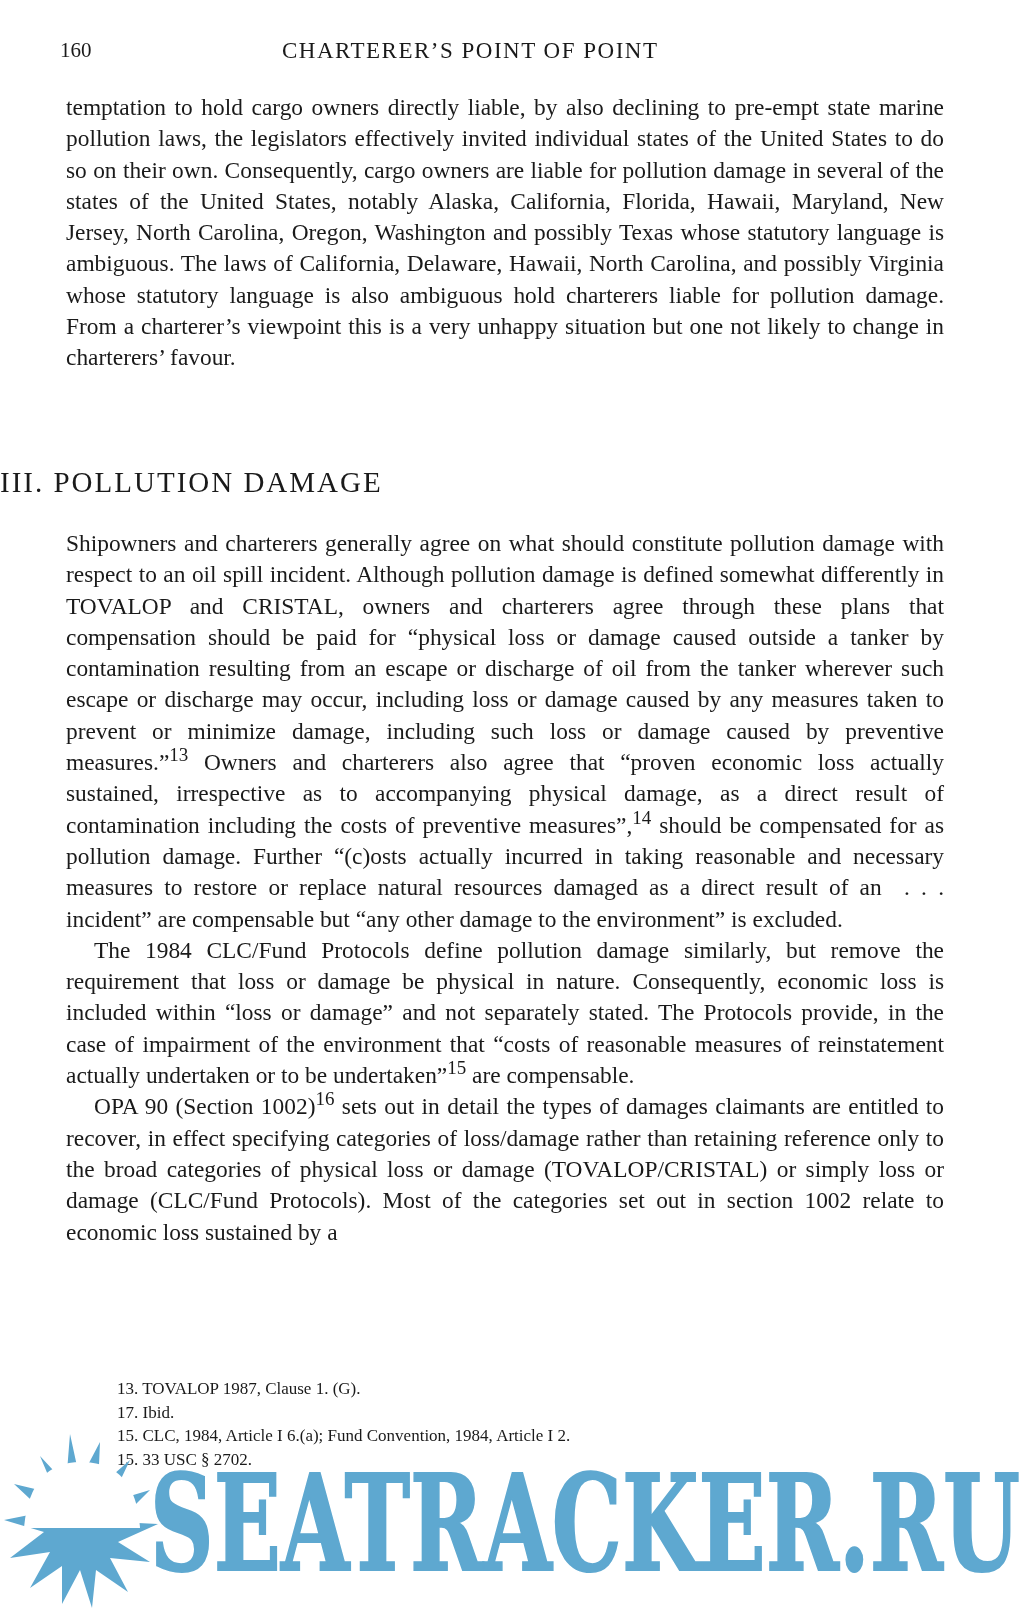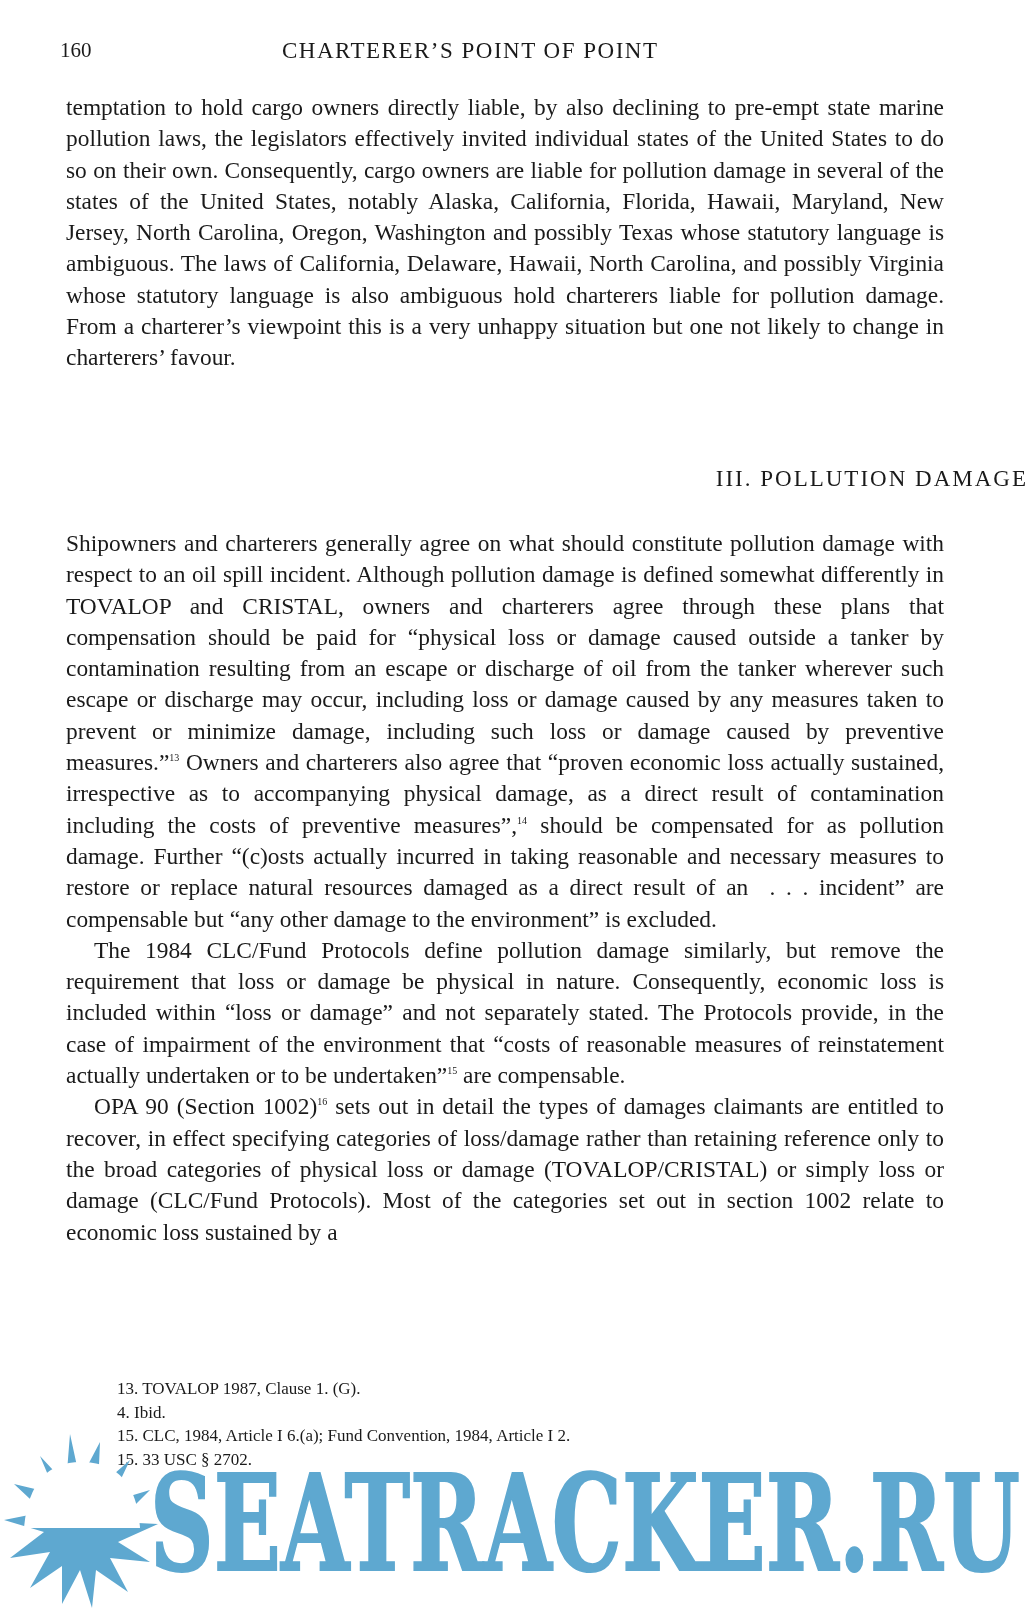--- a/index.html
+++ b/index.html
@@ -5,23 +5,23 @@
   html, body { margin: 0; padding: 0; background: #ffffff; }
   body { width: 1028px; height: 1612px; position: relative; overflow: hidden;
          font-family: "Liberation Serif", "DejaVu Serif", serif; color: #1a1a1a; }
   .page-header { position: absolute; top: 38px; left: 60px; width: 880px; height: 32px; }
   .page-number { position: absolute; left: 0; top: 0; font-size: 21px; }
   .running-title { position: absolute; left: 222px; top: 0; font-size: 23px; letter-spacing: 1.5px; }
   .text-block { position: absolute; left: 46px; width: 878px; font-size: 23.4px; line-height: 31.3px; text-align: justify; margin-left: 20px; }
   .text-block p { margin: 0; }
   .indent { text-indent: 28px; }
   .block-1 { top: 92px; }
-  .section-heading { position: absolute; top: 466px; left: 0; width: 1028px; text-align: right; font-size: 23px; letter-spacing: 2px; margin-left: 0; }
+  .section-heading { position: absolute; top: 466px; left: 0; width: 1028px; text-align: left; font-size: 29px; letter-spacing: 2px; margin-left: 0; }
   .block-2 { top: 528px; }
-  sup { font-size: 10px; line-height: 0; vertical-align: 9px; }
+  sup { font-size: 19px; line-height: 0; vertical-align: 9px; }
   .footnotes { position: absolute; top: 1377px; left: 117px; font-size: 17px; line-height: 23.5px; }
   .footnotes div { margin: 0; }
   .watermark { position: absolute; left: 0; top: 1420px; width: 1028px; height: 192px; pointer-events: none; }
 </style>
 </head>
 <body>
 
 <div class="page-header">
   <span class="page-number">160</span>
   <span class="running-title">CHARTERER’S POINT OF POINT</span>
@@ -34,21 +34,21 @@
 <div class="section-heading">III. POLLUTION DAMAGE</div>
 
 <div class="text-block block-2">
   <p><span>Shipowners and charterers generally agree on what should constitute pollution damage with respect to an oil spill incident. Although pollution damage is defined somewhat differently in TOVALOP and CRISTAL, owners and charterers agree through these plans that compensation should be paid for “physical loss or damage caused outside a tanker by contamination resulting from an escape or discharge of oil from the tanker wherever such escape or discharge may occur, including loss or damage caused by any measures taken to prevent or minimize damage, including such loss or damage caused by preventive measures.”</span><sup>13</sup><span> Owners and charterers also agree that “proven economic loss actually sustained, irrespective as to accompanying physical damage, as a direct result of contamination including the costs of preventive measures”,</span><sup>14</sup><span> should be compensated for as pollution damage. Further “(c)osts actually incurred in taking reasonable and necessary measures to restore or replace natural resources damaged as a direct result of an &nbsp;. . . incident” are compensable but “any other damage to the environment” is excluded.</span></p>
   <p class="indent"><span>The 1984 CLC/Fund Protocols define pollution damage similarly, but remove the requirement that loss or damage be physical in nature. Consequently, economic loss is included within “loss or damage” and not separately stated. The Protocols provide, in the case of impairment of the environment that “costs of reasonable measures of reinstatement actually undertaken or to be undertaken”</span><sup>15</sup><span> are compensable.</span></p>
   <p class="indent"><span>OPA 90 (Section 1002)</span><sup>16</sup><span> sets out in detail the types of damages claimants are entitled to recover, in effect specifying categories of loss/damage rather than retaining reference only to the broad categories of physical loss or damage (TOVALOP/CRISTAL) or simply loss or damage (CLC/Fund Protocols). Most of the categories set out in section 1002 relate to economic loss sustained by a</span></p>
 </div>
 
 <div class="footnotes">
   <div>13. TOVALOP 1987, Clause 1. (G).</div>
-  <div>4. Ibid.</div>
+  <div>17. Ibid.</div>
   <div>15. CLC, 1984, Article I 6.(a); Fund Convention, 1984, Article I 2.</div>
   <div>15. 33 USC § 2702.</div>
 </div>
 
 <svg class="watermark" viewBox="0 0 1028 192" xmlns="http://www.w3.org/2000/svg">
   <g>
     <polygon fill="#5ea8d0" points="70,14 80,60 100,22 98,68 130,40 110,82 150,70 118,102 158,104 118,122 150,142 110,138 128,172 96,150 92,188 80,150 62,184 62,146 30,168 50,132 10,138 44,112 4,100 44,92 14,64 56,74 40,36 66,64"></polygon>
     <path d="M24,108 Q30,40 84,42 Q136,44 140,108 Z" fill="#ffffff"></path>
   </g>
   <text x="150" y="150" font-family="'DejaVu Serif', serif" font-weight="bold" font-size="132" fill="#5ea8d0" stroke="#5ea8d0" stroke-width="2" textLength="870" lengthAdjust="spacingAndGlyphs">SEATRACKER.RU</text>

